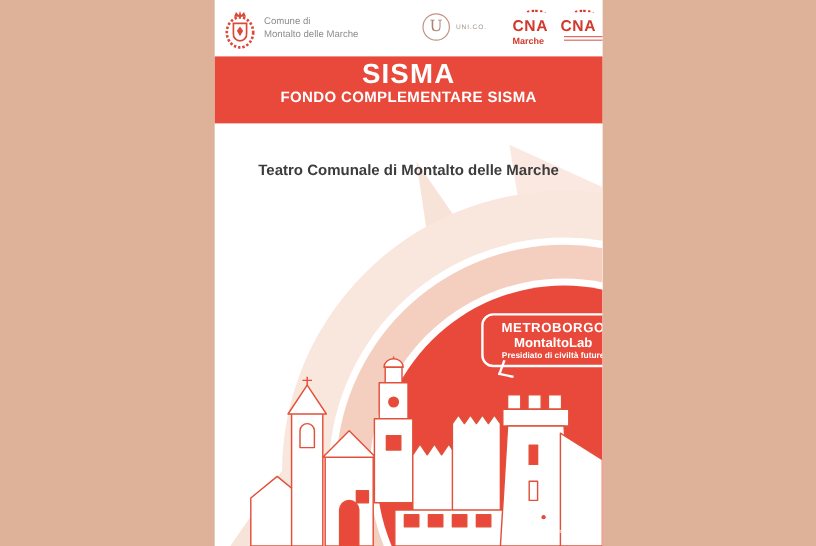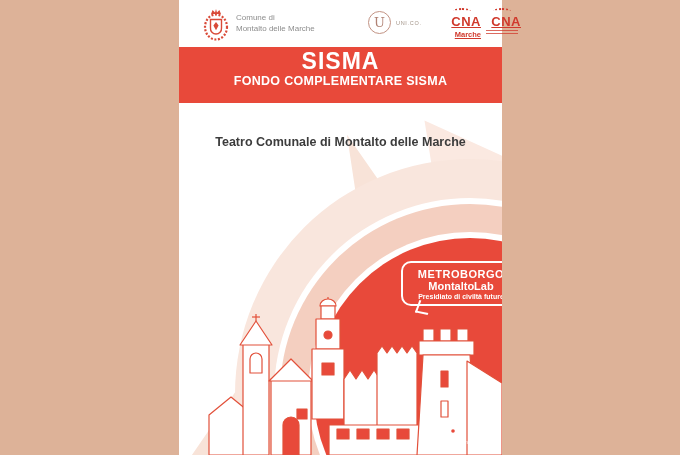--- a/index.html
+++ b/index.html
@@ -1,28 +1,28 @@
 <!DOCTYPE html>
 <html><head>
 <meta charset="utf-8">
 <style>
   html,body{margin:0;padding:0;}
   body{width:680px;height:455px;position:relative;overflow:hidden;
        font-family:"Liberation Sans",sans-serif;background:#ddb298;}
   .poster{position:absolute;left:179px;top:0;width:323px;height:455px;background:#fff;}
 
   
-  .header{position:absolute;top:0;left:16px;right:0;height:47px;background:#fff;}
+  .header{position:absolute;top:0;left:0;right:0;height:47px;background:#fff;}
   .coat{position:absolute;left:8px;top:5px;width:26px;height:38px;}
   .comune{position:absolute;left:41px;top:12px;font-size:8px;line-height:11px;color:#8d8d8d;}
   .unico-circle{position:absolute;left:173px;top:11px;width:23px;height:23px;border:1.5px solid #c29384;
       border-radius:50%;display:flex;align-items:center;justify-content:center;
       font-family:"DejaVu Serif",serif;font-size:13px;color:#b08274;box-sizing:border-box;}
   .unico-label{position:absolute;left:201px;top:20px;font-size:5.5px;letter-spacing:.7px;color:#a39488;}
-  .cna{position:absolute;top:8px;width:38px;text-align:right;color:#d0392c;text-decoration:underline;}
+  .cna{position:absolute;top:8px;width:38px;text-align:left;color:#d0392c;}
   .cna .arc{width:18px;height:4px;border-top:2px dotted #d0392c;border-radius:50%;margin:0 auto 1px;}
   .cna .name{font-size:13px;font-weight:bold;letter-spacing:.5px;line-height:13px;}
   .cna .sub{font-size:7.5px;font-weight:bold;margin-top:2px;}
   .cna .bar{height:1.5px;background:#d0392c;opacity:.75;margin:1.5px 3px 0;}
 
   
   .banner{position:absolute;top:47px;left:0;right:0;height:56px;background:#e8493a;color:#fff;text-align:center;}
   .pnrr{font-size:23px;font-weight:bold;letter-spacing:1px;line-height:25px;margin-top:2px;}
   .sisma{font-size:12.5px;font-weight:bold;letter-spacing:.3px;line-height:14px;}
   .tagline{font-size:8.4px;font-weight:bold;margin-top:6px;white-space:nowrap;}

